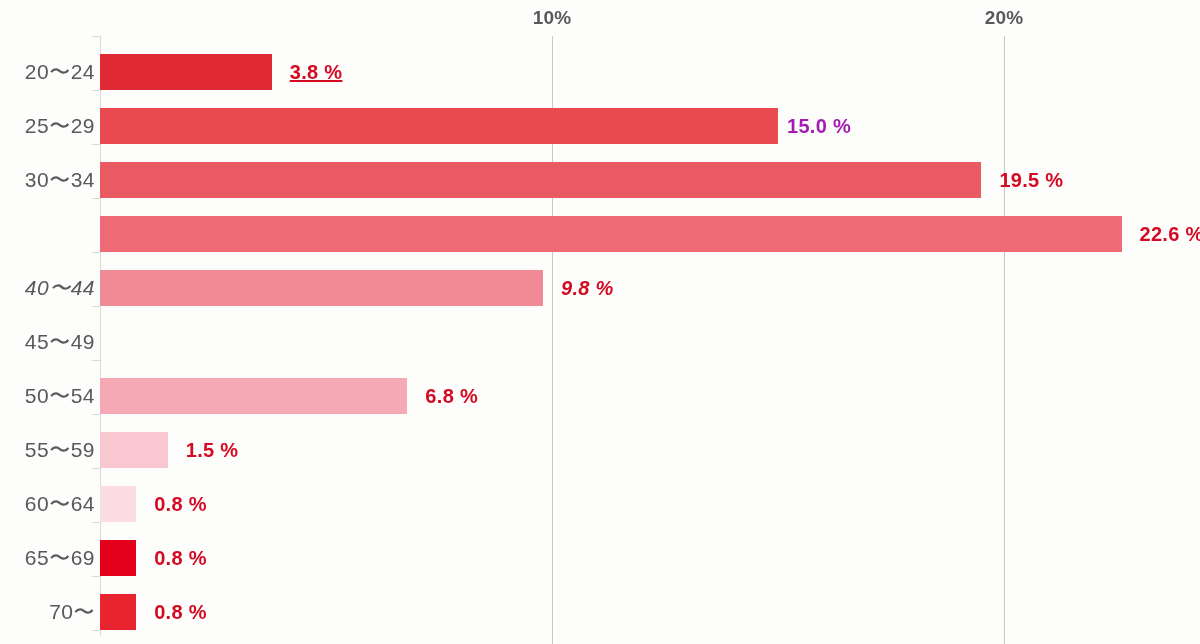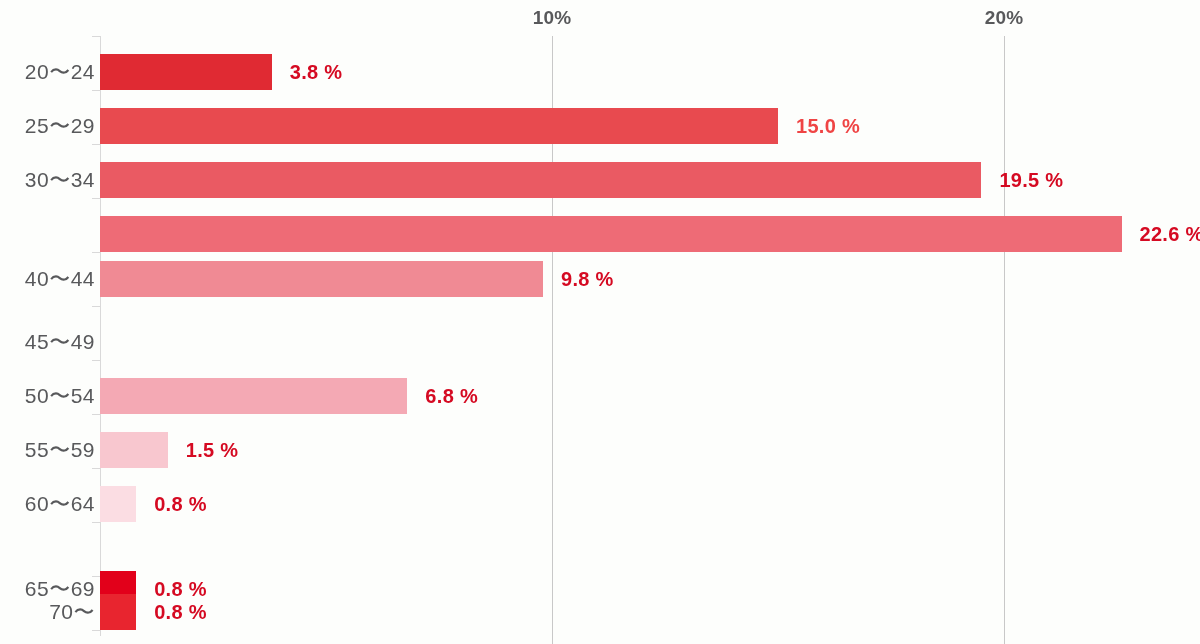--- a/index.html
+++ b/index.html
@@ -133,44 +133,44 @@
       <div class="tick" style="top: 522px; background: rgb(217, 217, 217);"></div>
       <div class="tick" style="top: 576px; background: rgb(217, 217, 217);"></div>
       <div class="tick" style="top: 630px; background: rgb(217, 217, 217);"></div>
     </div>
 
   <div id="rows">
       <div class="row" style="top: 45px;">
         <div class="cat-label" style="color: rgb(88, 89, 91);">20〜24</div>
         <div class="bar-wrap">
           <div class="bar" style="width: 171.76px; background: rgb(224, 42, 51);"></div>
-          <div class="bar-value" style="color: rgb(213, 10, 34);">3.8 %</div>
+          <div class="bar-value" style="color: rgb(213, 10, 34); text-decoration: underline;">3.8 %</div>
         </div>
       </div>
       <div class="row" style="top: 99px;">
         <div class="cat-label" style="color: rgb(88, 89, 91);">25〜29</div>
         <div class="bar-wrap">
           <div class="bar" style="width: 678px; background: rgb(232, 74, 79);"></div>
-          <div class="bar-value" style="color: #ef4444;">15.0 %</div>
+          <div class="bar-value" style="color: #a21caf; margin-left: 9px;">15.0 %</div>
         </div>
       </div>
       <div class="row" style="top: 153px;">
         <div class="cat-label" style="color: rgb(88, 89, 91);">30〜34</div>
         <div class="bar-wrap">
           <div class="bar" style="width: 881.4px; background: rgb(234, 90, 99);"></div>
           <div class="bar-value" style="color: rgb(213, 10, 34);">19.5 %</div>
         </div>
       </div>
       <div class="row" style="top: 207px;">
         <div class="bar-wrap">
           <div class="bar" style="width: 1021.52px; background: rgb(238, 107, 118);"></div>
           <div class="bar-value" style="color: rgb(213, 10, 34);">22.6 %</div>
         </div>
       </div>
-      <div class="row" style="top: 252px;">
+      <div class="row" style="top: 261px; font-style: italic;">
         <div class="cat-label" style="color: rgb(88, 89, 91);">40〜44</div>
         <div class="bar-wrap">
           <div class="bar" style="width: 442.96px; background: rgb(240, 138, 148);"></div>
           <div class="bar-value" style="color: rgb(213, 10, 34);">9.8 %</div>
         </div>
       </div>
       <div class="row" style="top: 315px;">
         <div class="cat-label" style="color: rgb(88, 89, 91);">45〜49</div>
       </div>
       <div class="row" style="top: 369px;">
@@ -187,21 +187,21 @@
           <div class="bar-value" style="color: rgb(213, 10, 34);">1.5 %</div>
         </div>
       </div>
       <div class="row" style="top: 477px;">
         <div class="cat-label" style="color: rgb(88, 89, 91);">60〜64</div>
         <div class="bar-wrap">
           <div class="bar" style="width: 36.16px; background: rgb(251, 221, 227);"></div>
           <div class="bar-value" style="color: rgb(213, 10, 34);">0.8 %</div>
         </div>
       </div>
-      <div class="row" style="top: 562px;">
+      <div class="row" style="top: 531px;">
         <div class="cat-label" style="color: rgb(88, 89, 91);">65〜69</div>
         <div class="bar-wrap">
           <div class="bar" style="width: 36.16px; background: rgb(226, 0, 26);"></div>
           <div class="bar-value" style="color: rgb(213, 10, 34);">0.8 %</div>
         </div>
       </div>
       <div class="row" style="top: 585px;">
         <div class="cat-label" style="color: rgb(88, 89, 91);">70〜</div>
         <div class="bar-wrap">
           <div class="bar" style="width: 36.16px; background: rgb(232, 37, 47);"></div>

